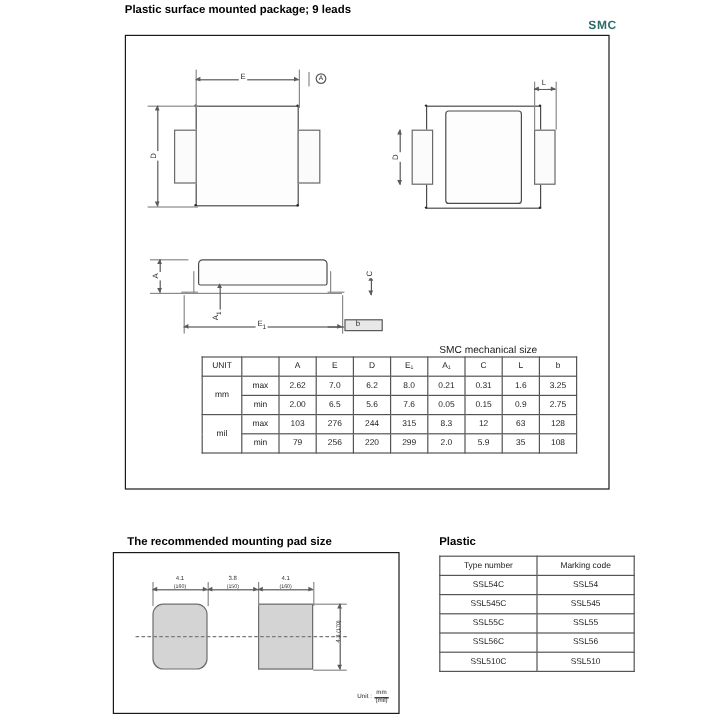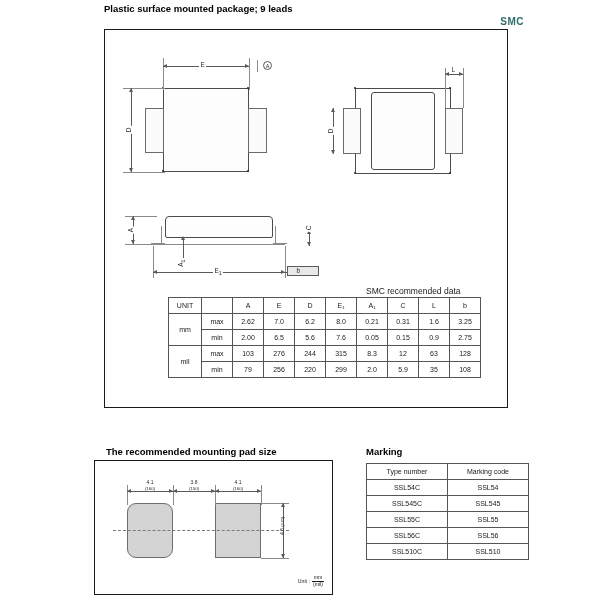--- a/index.html
+++ b/index.html
@@ -29,21 +29,21 @@
     letter-spacing: 0.4px;
     line-height: 14px;
   }
   #header .subtitle {
     font-size: 9.5px;
     font-weight: bold;
     line-height: 13px;
   }
   #header .pkg-code {
     position: absolute;
-    right: 0;
+    right: 10px;
     top: 14px;
     font-size: 10px;
     font-weight: bold;
     color: #2e6b6b;
     letter-spacing: 0.5px;
     margin-left: 40px;
   }
 
   
   #outline-panel {
@@ -338,21 +338,21 @@
     <div class="arrow-l" style="left:48px; top:239.5px;"></div>
     <div class="arrow-r" style="left:176px; top:239.5px;"></div>
     <div class="dim-label" style="left:108px; top:237px;"><span>E</span><sub>1</sub></div>
 
     <div class="hline" style="left:168px; top:242px; width:14px;"></div>
     <div style="position:absolute; left:182px; top:236px; width:32px; height:10px; border:0.8px solid #5a5a5a; background:#e8e8e8; box-sizing:border-box;"></div>
     <div class="dim-label" style="left:190px; top:237px; background:transparent;">b</div>
   </div>
 </div>
 
-<div id="mech-caption">SMC recommended data</div>
+<div id="mech-caption">SMC mechanical size</div>
 
 <table id="mech-table">
   <thead>
     <tr>
       <th class="c-unit">UNIT</th>
       <th class="c-mm"></th>
       <th class="c-val">A</th>
       <th class="c-val">E</th>
       <th class="c-val">D</th>
       <th class="c-val">E₁</th>
@@ -458,21 +458,21 @@
 
   <div id="unit-note">
     <span>Unit :</span>
     <span class="frac">
       <span class="num">mm</span>
       <span class="den">(mil)</span>
     </span>
   </div>
 </div>
 
-<div id="marking-heading">Marking</div>
+<div id="marking-heading">Plastic</div>
 
 <table id="marking-table">
   <thead>
     <tr>
       <th class="col-type">Type number</th>
       <th class="col-code">Marking code</th>
     </tr>
   </thead>
   <tbody>
     <tr>

